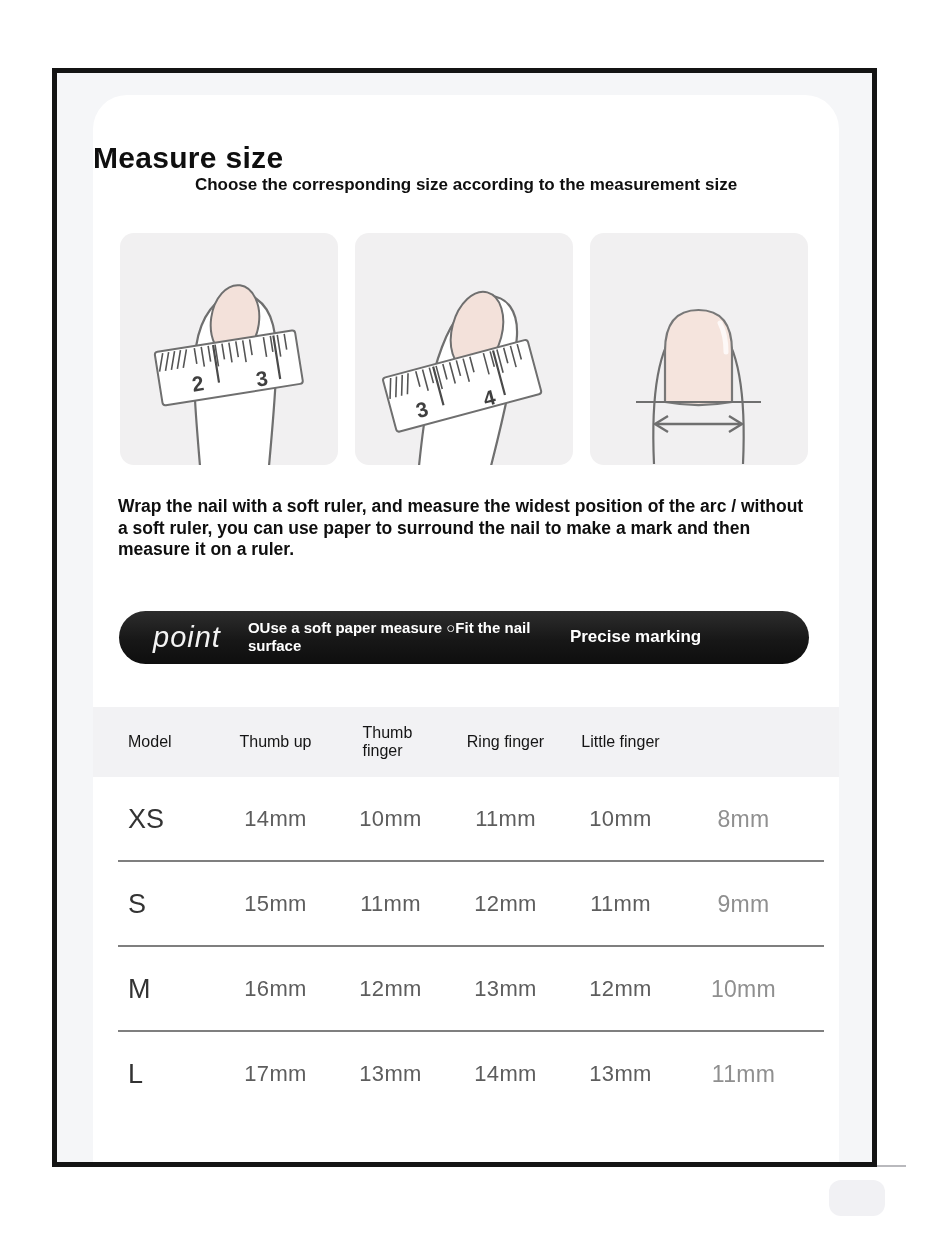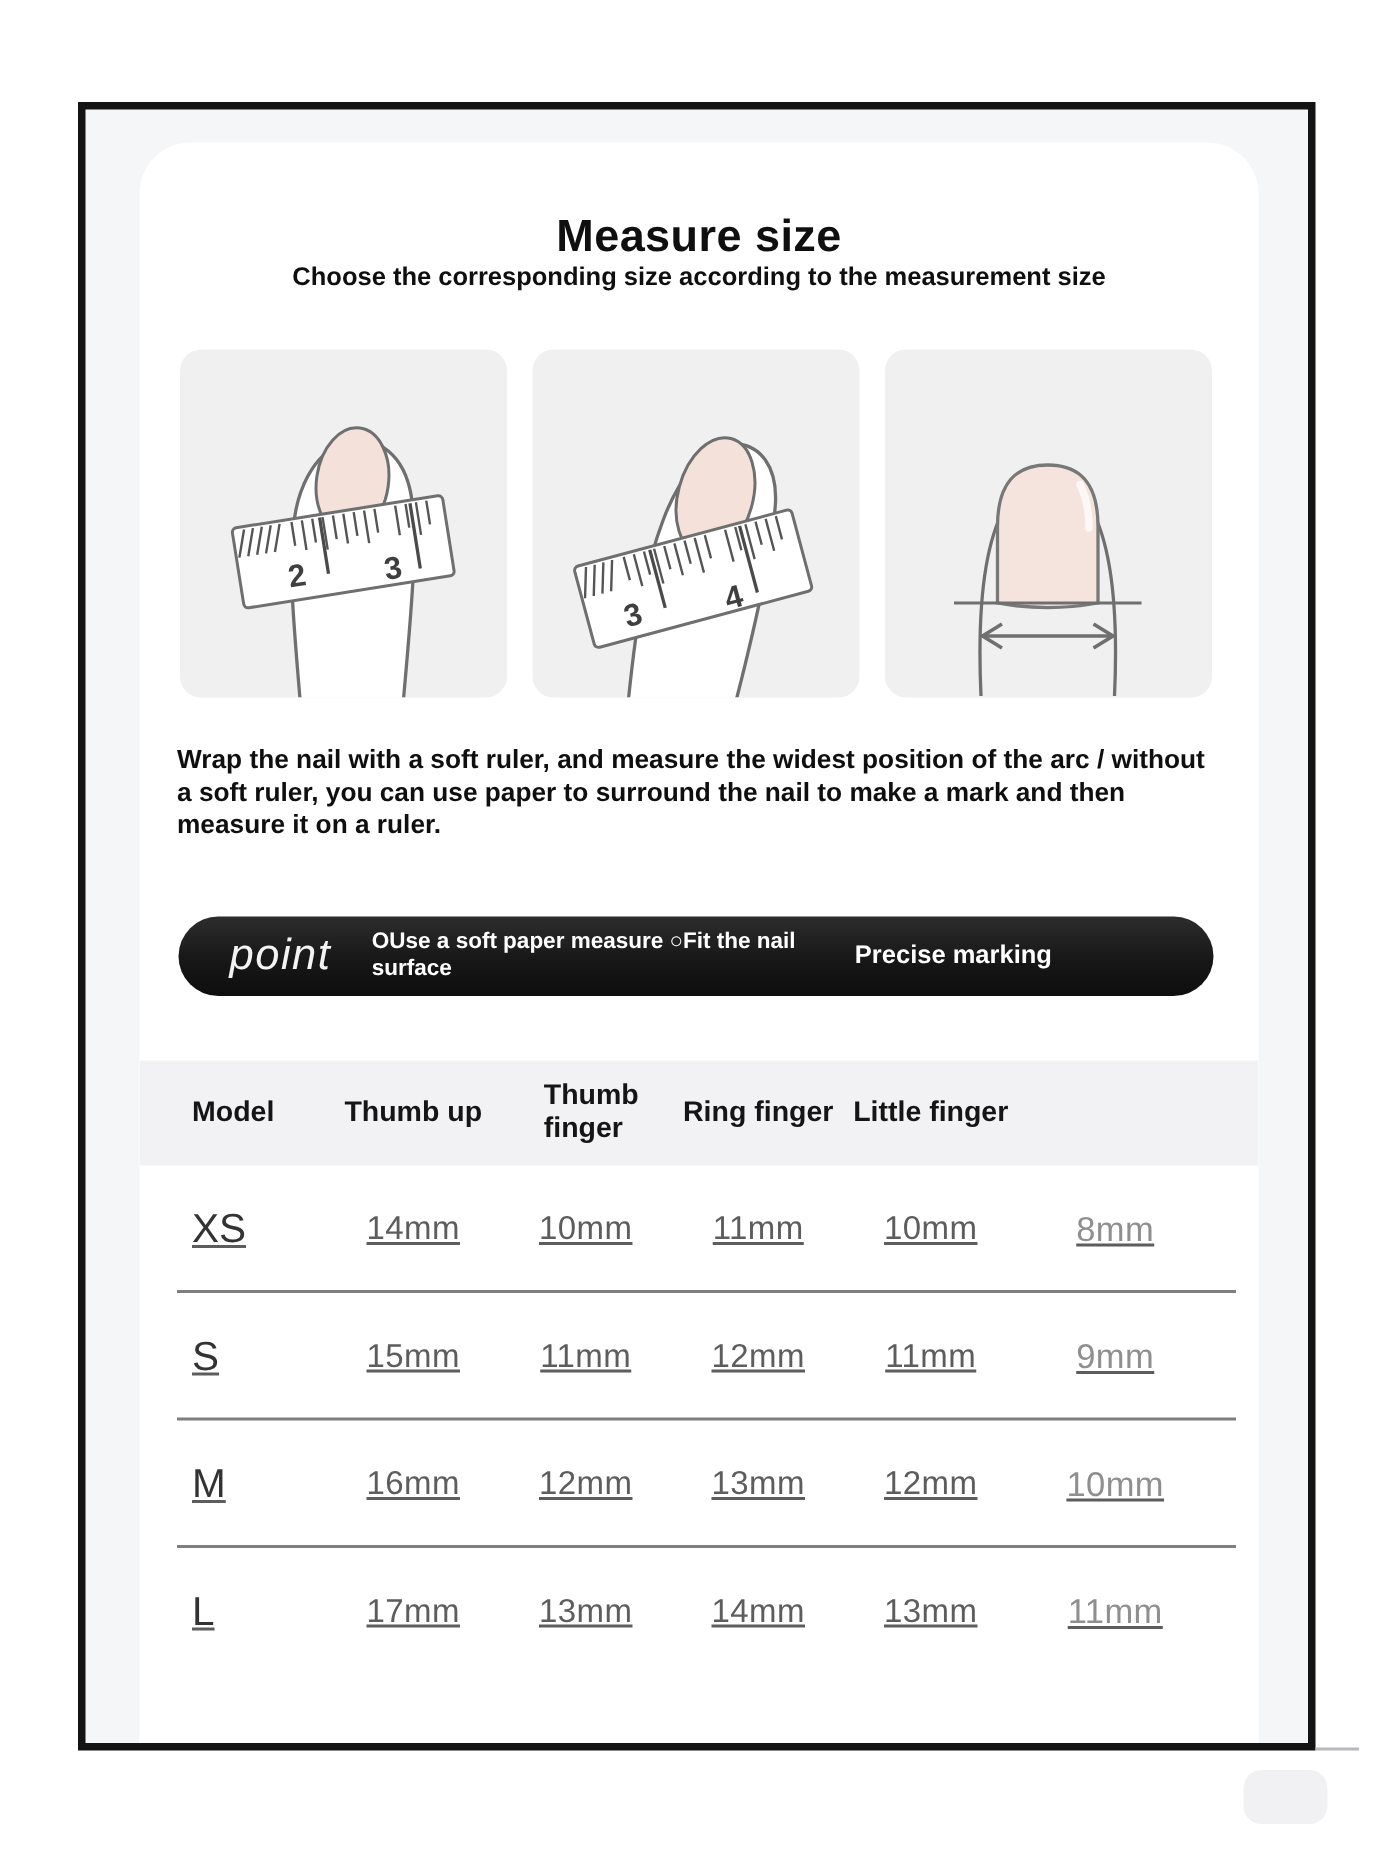--- a/index.html
+++ b/index.html
@@ -10,21 +10,21 @@
   }
   .frame {
     position:absolute; left:52px; top:68px; width:825px; height:1099px;
     background:#f5f6f8; border:5px solid #141414;
   }
   .card {
     position:absolute; left:36px; right:33px; top:22px; bottom:0;
     background:#ffffff; border-radius:34px 34px 0 0; overflow:hidden;
   }
   .title {
-    margin-top:46px; text-align:center;
+    margin-top:46px; 
     font-size:30px; font-weight:bold; color:#0f0f0f; letter-spacing:.3px;
   }
   .subtitle {
     text-align:center;
     font-size:17px; font-weight:bold; color:#0f0f0f;
   }
   .illos { display:flex; gap:17px; margin:38px 31px 0 27px; }
   .illo {
     width:218px; height:232px; background:#f1f0f1; border-radius:14px;
     overflow:hidden; flex:0 0 auto;
@@ -49,27 +49,27 @@
     font-size:15px; font-weight:bold; line-height:18px;
   }
   .banner .tip2 { margin-left:20px; font-size:17px; font-weight:bold; }
   .table { margin-top:43px; }
   .thead, .trow {
     display:grid; grid-template-columns:90px 115px 115px 115px 115px 1fr;
     padding:0 30px 0 35px; align-items:center;
   }
   .thead {
     height:70px; background:#f2f2f4;
-    font-weight:bold; font-size:19px; color:#151515;
+    font-weight:normal; font-size:16px; color:#151515;
   }
   .thead .cell { text-align:center; }
   .thead .cell.first { text-align:left; }
   .thead .cell.narrow { display:flex; justify-content:center; }
   .thead .cell.narrow span { display:inline-block; max-width:56px; text-align:left; }
-  .trow { height:85px; font-size:22px; color:#5d5d5d; position:relative; letter-spacing:.3px;text-decoration:underline; }
+  .trow { height:85px; font-size:22px; color:#5d5d5d; position:relative; letter-spacing:.3px; }
   .trow .cell { text-align:center; }
   .trow .model { text-align:left; font-size:27px; color:#333; letter-spacing:0; }
   .trow .little { color:#8f8f8f; font-size:23px; }
   .trow .sep {
     position:absolute; left:25px; right:15px; bottom:0; height:0;
     border-bottom:2px solid #7f7f7f;
   }
   .corner-line { position:absolute; left:877px; top:1165px; width:29px; height:2px; background:#b9b9bd; }
   .blob { position:absolute; left:829px; top:1180px; width:56px; height:36px; background:#f1f1f4; border-radius:12px; }
 </style>

